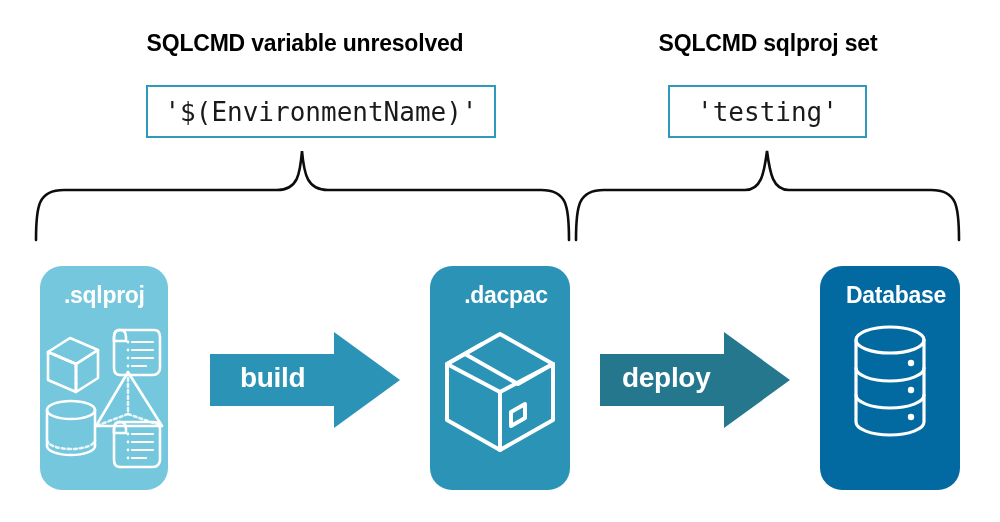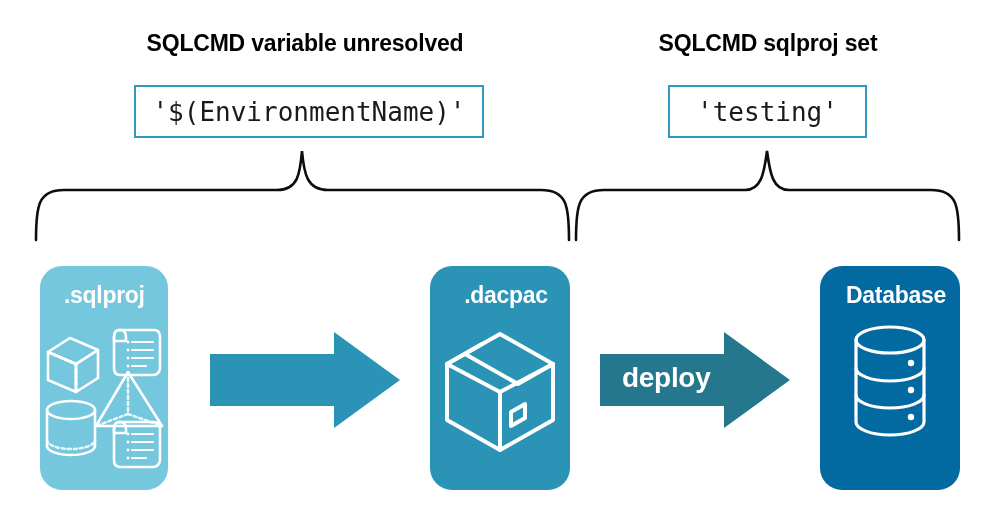--- a/index.html
+++ b/index.html
@@ -40,21 +40,21 @@
     border: 2px solid #2E9BBE;
     background: #ffffff;
     display: flex;
     align-items: center;
     justify-content: center;
     font-family: "DejaVu Sans Mono", monospace;
     font-size: 26px;
     color: #1a1a1a;
     white-space: nowrap;
   }
-  #value-box-left  { left: 134px; top: 85px;  width: 350px; height: 53px; }
+  #value-box-left  { left: 146px; top: 85px;  width: 350px; height: 53px; }
   #value-box-right { left: 668px; top: 85px;  width: 199px; height: 53px; }
 
   
   .brace-svg {
     position: absolute;
     overflow: visible;
   }
   #brace-left  { left: 30px;  top: 148px; }
   #brace-right { left: 570px; top: 148px; }
 
@@ -226,19 +226,20 @@
         <circle cx="61" cy="41" r="3.2" fill="#ffffff" stroke="none"></circle>
         <circle cx="61" cy="68" r="3.2" fill="#ffffff" stroke="none"></circle>
         <circle cx="61" cy="95" r="3.2" fill="#ffffff" stroke="none"></circle>
       </svg>
     </div>
   </div>
 
   <svg class="arrow-svg" id="arrow-build" width="192" height="100" viewBox="0 0 192 100">
     <path d="M 0 24 L 124 24 L 124 2 L 190 50 L 124 98 L 124 76 L 0 76 Z" fill="#2A93B6"></path>
   </svg>
+  <div class="arrow-label" id="arrow-build-label">build</div>
 
   <svg class="arrow-svg" id="arrow-deploy" width="192" height="100" viewBox="0 0 192 100">
     <path d="M 0 24 L 124 24 L 124 2 L 190 50 L 124 98 L 124 76 L 0 76 Z" fill="#24778C"></path>
   </svg>
   <div class="arrow-label" id="arrow-deploy-label">deploy</div>
 
 </div>
 
 </body></html>

